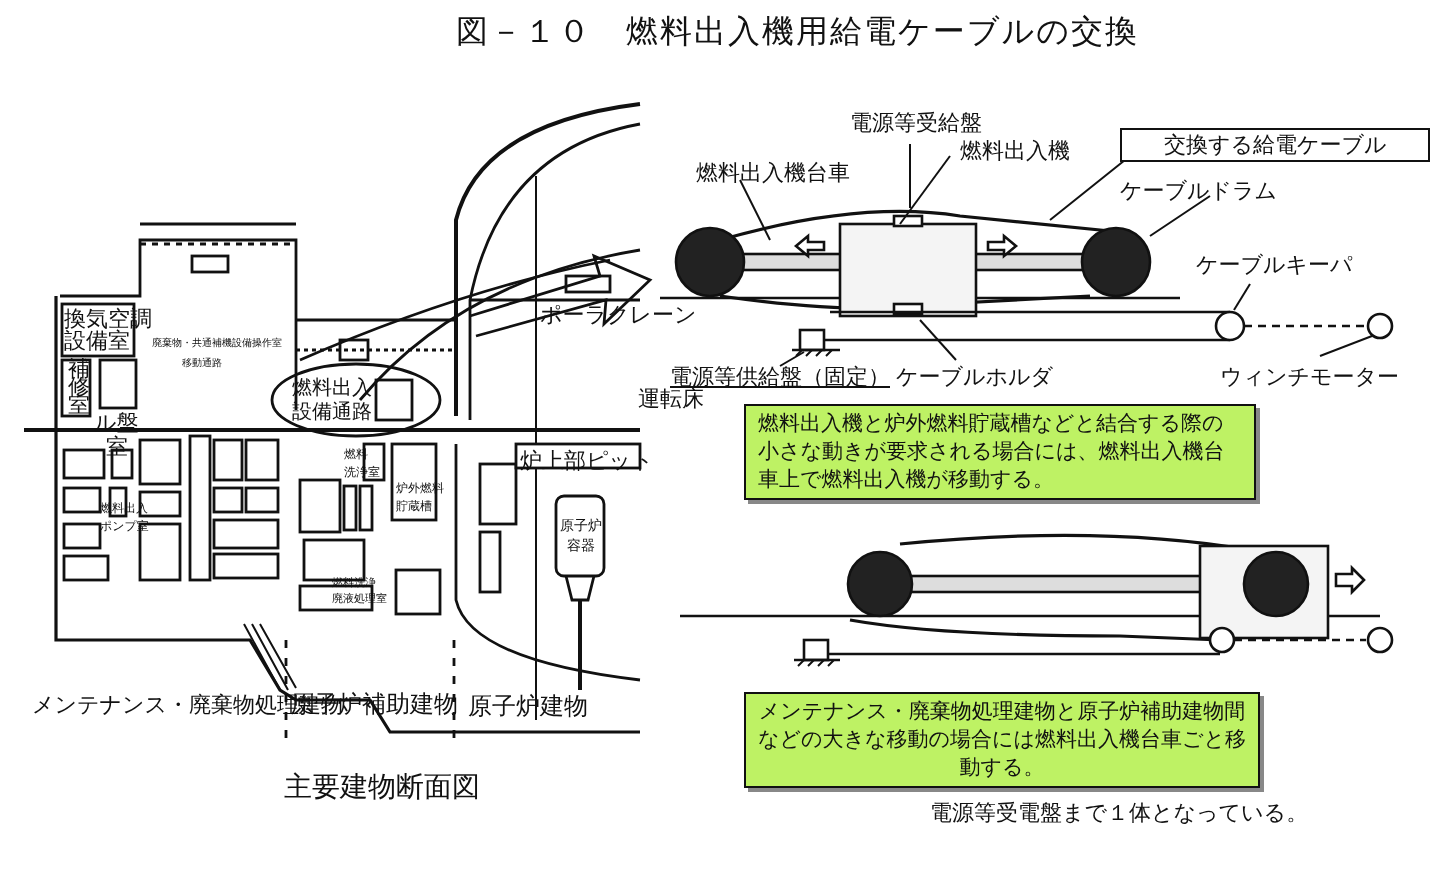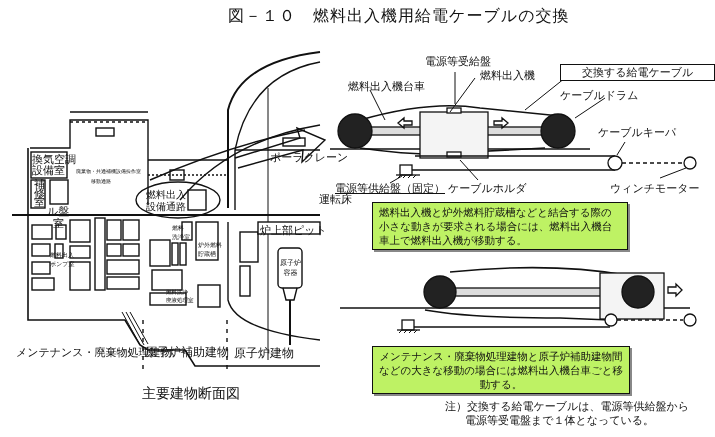--- a/index.html
+++ b/index.html
@@ -209,15 +209,14 @@
 <div class="abs lbl" style="left:560px;top:88px;">ケーブルドラム</div>
 <div class="abs lbl" style="left:598px;top:125px;">ケーブルキーパ</div>
 <div class="abs lbl" style="left:335px;top:181px;text-decoration:underline;">電源等供給盤（固定）</div>
 <div class="abs lbl" style="left:448px;top:181px;">ケーブルホルダ</div>
 <div class="abs lbl" style="left:610px;top:181px;">ウィンチモーター</div>
 
 <div class="abs note-box" style="left:372px;top:202px;width:242px;">燃料出入機と炉外燃料貯蔵槽などと結合する際の小さな動きが要求される場合には、燃料出入機台車上で燃料出入機が移動する。</div>
 <div class="abs note-box" style="left:372px;top:346px;width:244px;text-align:center;">メンテナンス・廃棄物処理建物と原子炉補助建物間などの大きな移動の場合には燃料出入機台車ごと移動する。</div>
 
 <div id="footnote" class="abs">
-  <div>注）交換する給電ケーブルは、電源等供給盤から</div>
   <div class="line2">電源等受電盤まで１体となっている。</div>
 </div>
 
 </body></html>

